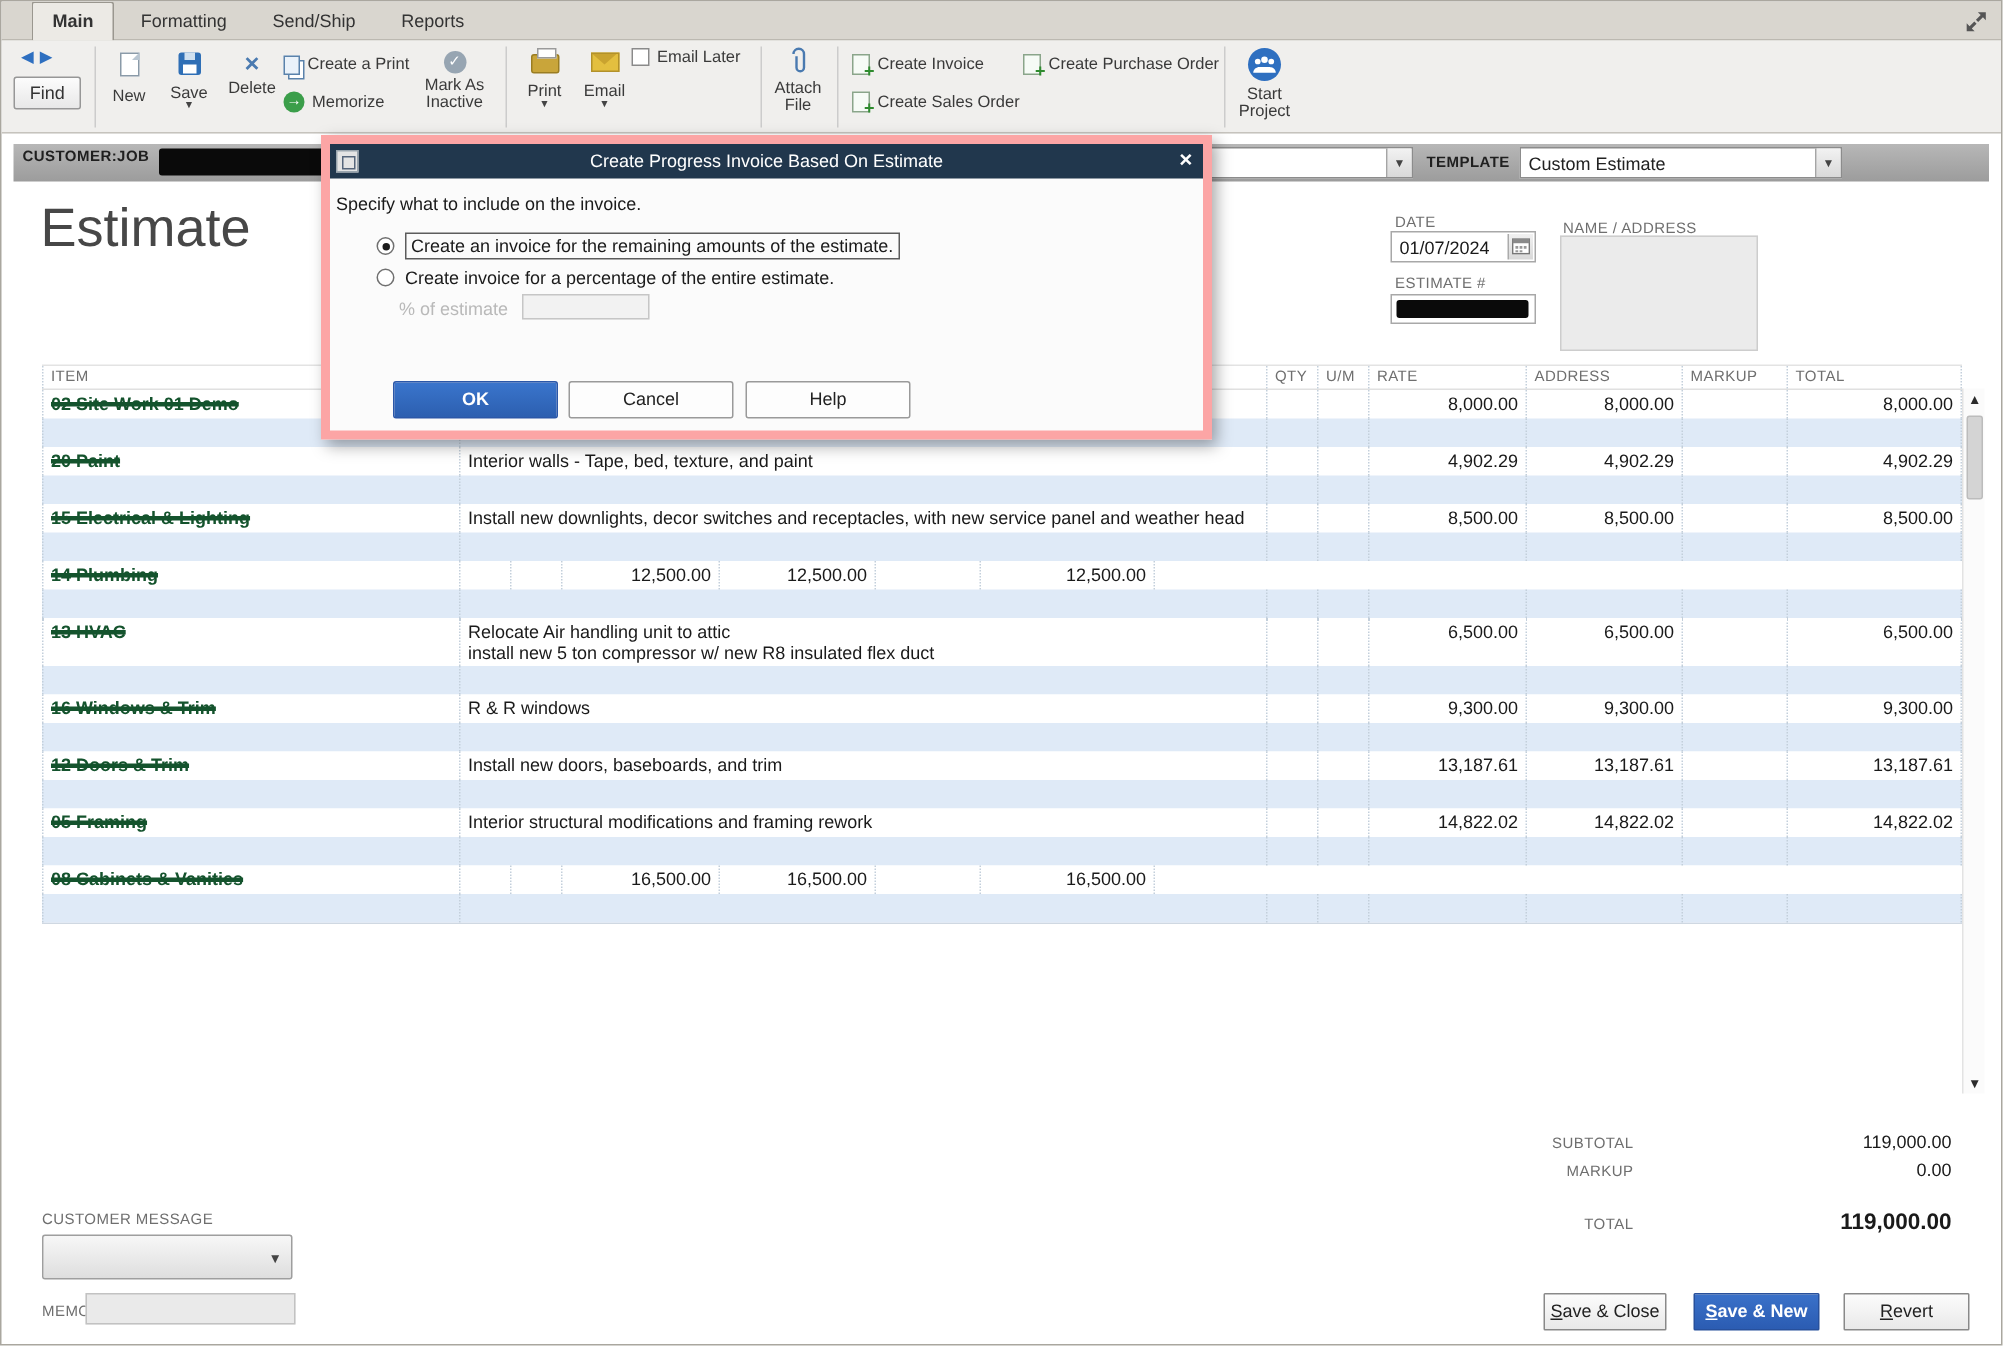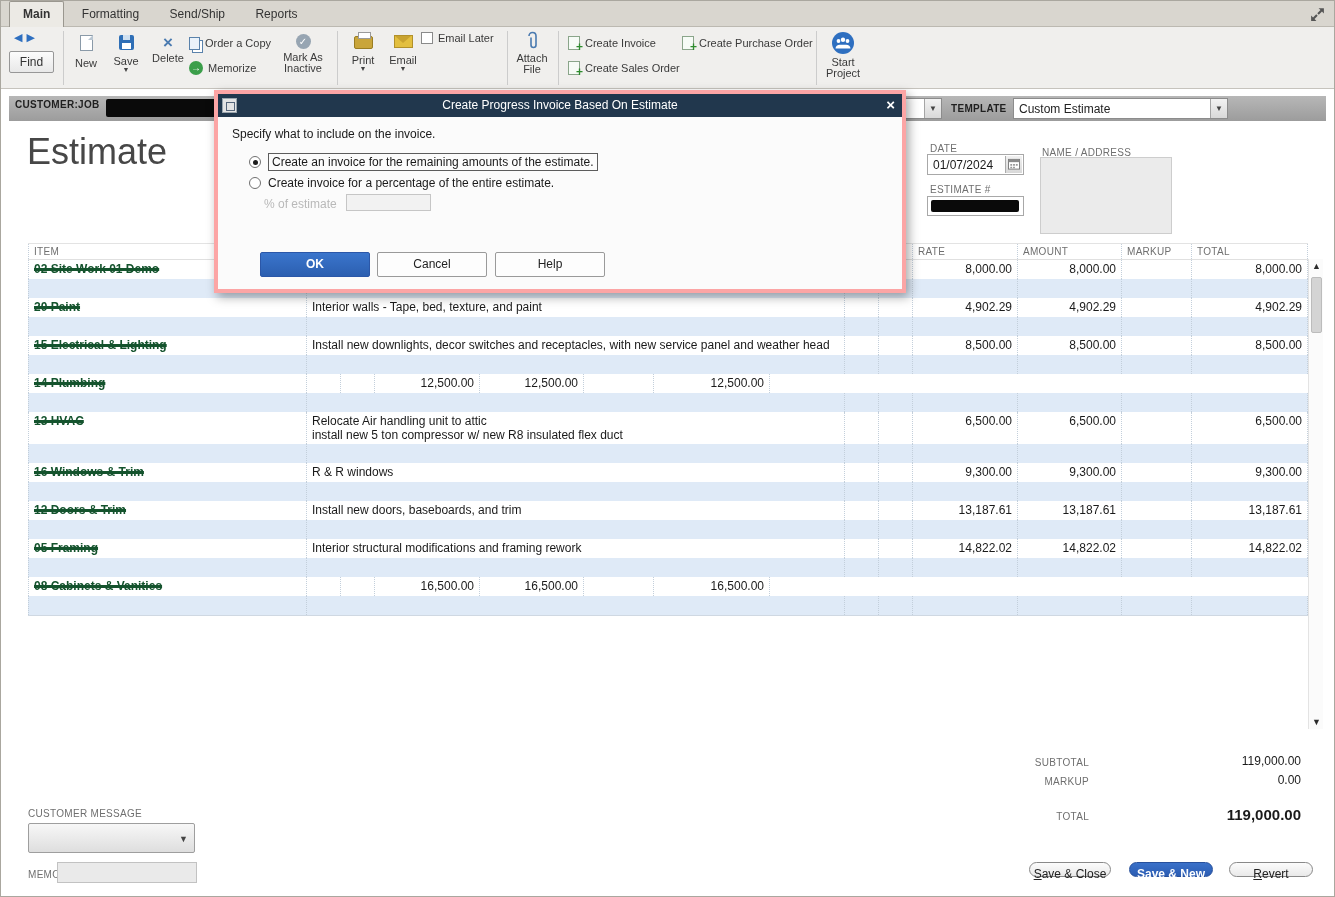--- a/index.html
+++ b/index.html
@@ -2,21 +2,21 @@
 <html><head>
 <meta charset="utf-8">
 <style>
   * { margin:0; padding:0; box-sizing:border-box; }
   body { font-family:"Liberation Sans", sans-serif; background:#ffffff; }
   .screen { position:relative; width:1335px; height:897px; background:#ffffff; overflow:hidden; border:1px solid #aaa79f; }
 
   
   .tabbar { position:absolute; left:0; top:0; width:100%; height:26px; background:#d9d6cf; border-bottom:1px solid #bcb9b1; }
   .tab { display:inline-block; padding:5px 13px 6px; font-size:12px; color:#333; cursor:default; }
-  .tab.active { background:#eceae5; border:1px solid #9a978f; border-bottom:none; border-radius:2px 2px 0 0; margin-left:8px; font-weight:bold; }
+  .tab.active { background:#eceae5; border:1px solid #9a978f; border-bottom:none; border-radius:2px 2px 0 0; margin-left:20px; font-weight:bold; }
   .expand-btn { position:absolute; right:8px; top:5px; width:17px; height:17px; }
 
   
   .toolbar { position:absolute; left:0; top:26px; width:100%; height:62px; background:#f0efed; border-bottom:1px solid #c6c3bd; font-size:11px; color:#3a3a3a; }
   .tsep { position:absolute; top:4px; height:54px; width:1px; background:#cccccc; }
   .titem { position:absolute; text-align:center; }
   .tlabel { font-size:11px; color:#3a3a3a; }
   .mini-arrow { font-size:7px; color:#444; line-height:6px; }
   .find-box { position:absolute; left:8px; top:24px; width:45px; height:22px; border:1px solid #979797; border-radius:2px; background:linear-gradient(#fcfcfc,#e8e8e8); font-size:12px; text-align:center; line-height:20px; color:#333; }
   .nav-arrows { position:absolute; left:13px; top:4px; font-size:11px; color:#2e6fc0; letter-spacing:4px; }
@@ -74,31 +74,31 @@
   .vs-arrow { position:absolute; left:0; width:15px; height:14px; text-align:center; font-size:9px; color:#2b2b2b; line-height:14px; }
   .vs-thumb { position:absolute; left:2px; top:18px; width:11px; height:56px; background:#d4d4d4; border:1px solid #bcbcbc; border-radius:2px; }
 
   
   .tot-label { position:absolute; font-size:10px; color:#6f6f6f; letter-spacing:.3px; text-align:right; width:120px; }
   .tot-val { position:absolute; font-size:12px; color:#1a1a1a; text-align:right; width:160px; }
   .tot-val.big { font-size:15px; font-weight:bold; }
   .cm-select { position:absolute; left:27px; top:822px; width:167px; height:30px; background:linear-gradient(#f7f7f7,#dedede); border:1px solid #9e9e9e; border-radius:2px; }
   .cm-select .sel-arrow { position:absolute; right:6px; top:10px; font-size:9px; color:#444; }
   .memo-input { position:absolute; left:56px; top:861px; width:140px; height:21px; background:#eaeaea; border:1px solid #c2c2c2; }
-  .btn { position:absolute; height:15px; border:1px solid #898989; border-radius:11px; background:linear-gradient(#fcfcfc,#e9e9e9); font-size:12px; color:#222; text-align:center; line-height:23px; }
+  .btn { position:absolute; height:25px; border:1px solid #898989; border-radius:1px; background:linear-gradient(#fcfcfc,#e9e9e9); font-size:12px; color:#222; text-align:center; line-height:23px; }
   .btn.primary { background:linear-gradient(#3a71c9,#2b5cb2); border-color:#27509c; color:#fff; font-weight:bold; }
   .btn::first-letter { text-decoration:underline; }
 
   
-  .dialog { position:absolute; left:213px; top:89px; width:692px; height:203px; background:#fbfbfb; border:4px solid #fca5a5; box-shadow:3px 4px 10px rgba(0,0,0,.35); z-index:60; }
+  .dialog { position:absolute; left:213px; top:89px; width:594px; height:203px; background:#fbfbfb; border:6px solid #fca5a5; box-shadow:3px 4px 10px rgba(0,0,0,.35); z-index:60; }
   .dlg-titlebar { position:relative; height:23px; background:#21374d; color:#fff; font-size:12px; text-align:center; line-height:23px; }
   .dlg-sysicon { position:absolute; left:4px; top:4px; width:15px; height:15px; background:#e4e4e4; border:1px solid #9aa5ae; }
   .dlg-sysicon::after { content:""; position:absolute; left:3px; top:3px; width:7px; height:7px; border:1.5px solid #55657a; }
   .dlg-close { position:absolute; right:7px; top:0; font-size:15px; font-weight:bold; color:#fff; line-height:22px; cursor:default; }
-  .dlg-prompt { position:absolute; left:14px; top:33px; font-size:12px; color:#1a1a1a; }
+  .dlg-prompt { position:absolute; left:4px; top:33px; font-size:12px; color:#1a1a1a; }
   .radio-row { position:absolute; left:31px; display:flex; align-items:center; gap:7px; font-size:12px; color:#1a1a1a; }
   .radio { width:12px; height:12px; border-radius:50%; border:1px solid #707070; background:#fff; position:relative; flex:0 0 auto; }
   .radio.selected::after { content:""; position:absolute; left:3px; top:3px; width:5px; height:5px; border-radius:50%; background:#1c1c1c; }
   .focus-box { border:1px solid #5c5c5c; padding:1px 3px; }
   .pct-label { position:absolute; left:46px; top:103px; font-size:12px; color:#b9b9b9;text-align:right; }
   .pct-input { position:absolute; left:128px; top:100px; width:85px; height:17px; background:#f2f2f2; border:1px solid #c6c6c6; }
   .dlg-btn { position:absolute; top:158px; width:110px; height:25px; border-radius:2px; font-size:12px; text-align:center; line-height:23px; }
   .dlg-btn.ok { background:linear-gradient(#3a75cc,#2c5fb0); border:1px solid #2b57a8; color:#fff; font-weight:bold; }
   .dlg-btn.plain { background:#fdfdfd; border:1px solid #9a9a9a; color:#222; }
 </style>
@@ -134,21 +134,21 @@
       <div class="mini-arrow">▼</div>
     </div>
     <div class="titem" style="left:148px; top:8px; width:38px;">
       <span class="del-ic">×</span>
       <div class="tlabel" style="margin-top:2px">Delete</div>
     </div>
 
     <div class="titem" style="left:188px; top:6px; width:110px; text-align:left;">
       <div class="rowitem" style="height:20px">
         <span class="copy-ic"></span>
-        <span class="tlabel">Order a Copy</span>
+        <span class="tlabel">Create a Print</span>
       </div>
       <div class="rowitem" style="height:20px; margin-top:5px">
         <span class="mem-ic">→</span>
         <span class="tlabel">Memorize</span>
       </div>
     </div>
 
     <div class="titem" style="left:278px; top:7px; width:48px;">
       <span class="inact-ic">✓</span>
       <div class="tlabel" style="margin-top:3px; line-height:11px;">Mark As Inactive</div>
@@ -252,21 +252,21 @@
   <span class="small-cap-label" style="left:1041px; top:146px;">NAME / ADDRESS</span>
   <div class="addr-box"></div>
 
   <div class="table">
     <div class="thead">
       <div class="hcell c-item">ITEM</div>
       <div class="hcell c-desc"></div>
       <div class="hcell c-qty">QTY</div>
       <div class="hcell c-um">U/M</div>
       <div class="hcell c-rate">RATE</div>
-      <div class="hcell c-amount">AMOUNT</div>
+      <div class="hcell c-amount">ADDRESS</div>
       <div class="hcell c-markup">MARKUP</div>
       <div class="hcell c-total">TOTAL</div>
     </div>
     <div class="tbody">
         <div class="trow">
           <div class="cell c-item"><span class="strike">02 Site Work 01 Demo</span></div>
           <div class="cell c-desc"></div>
           <div class="cell c-qty"></div>
           <div class="cell c-um"></div>
           <div class="cell c-rate money">8,000.00</div>

